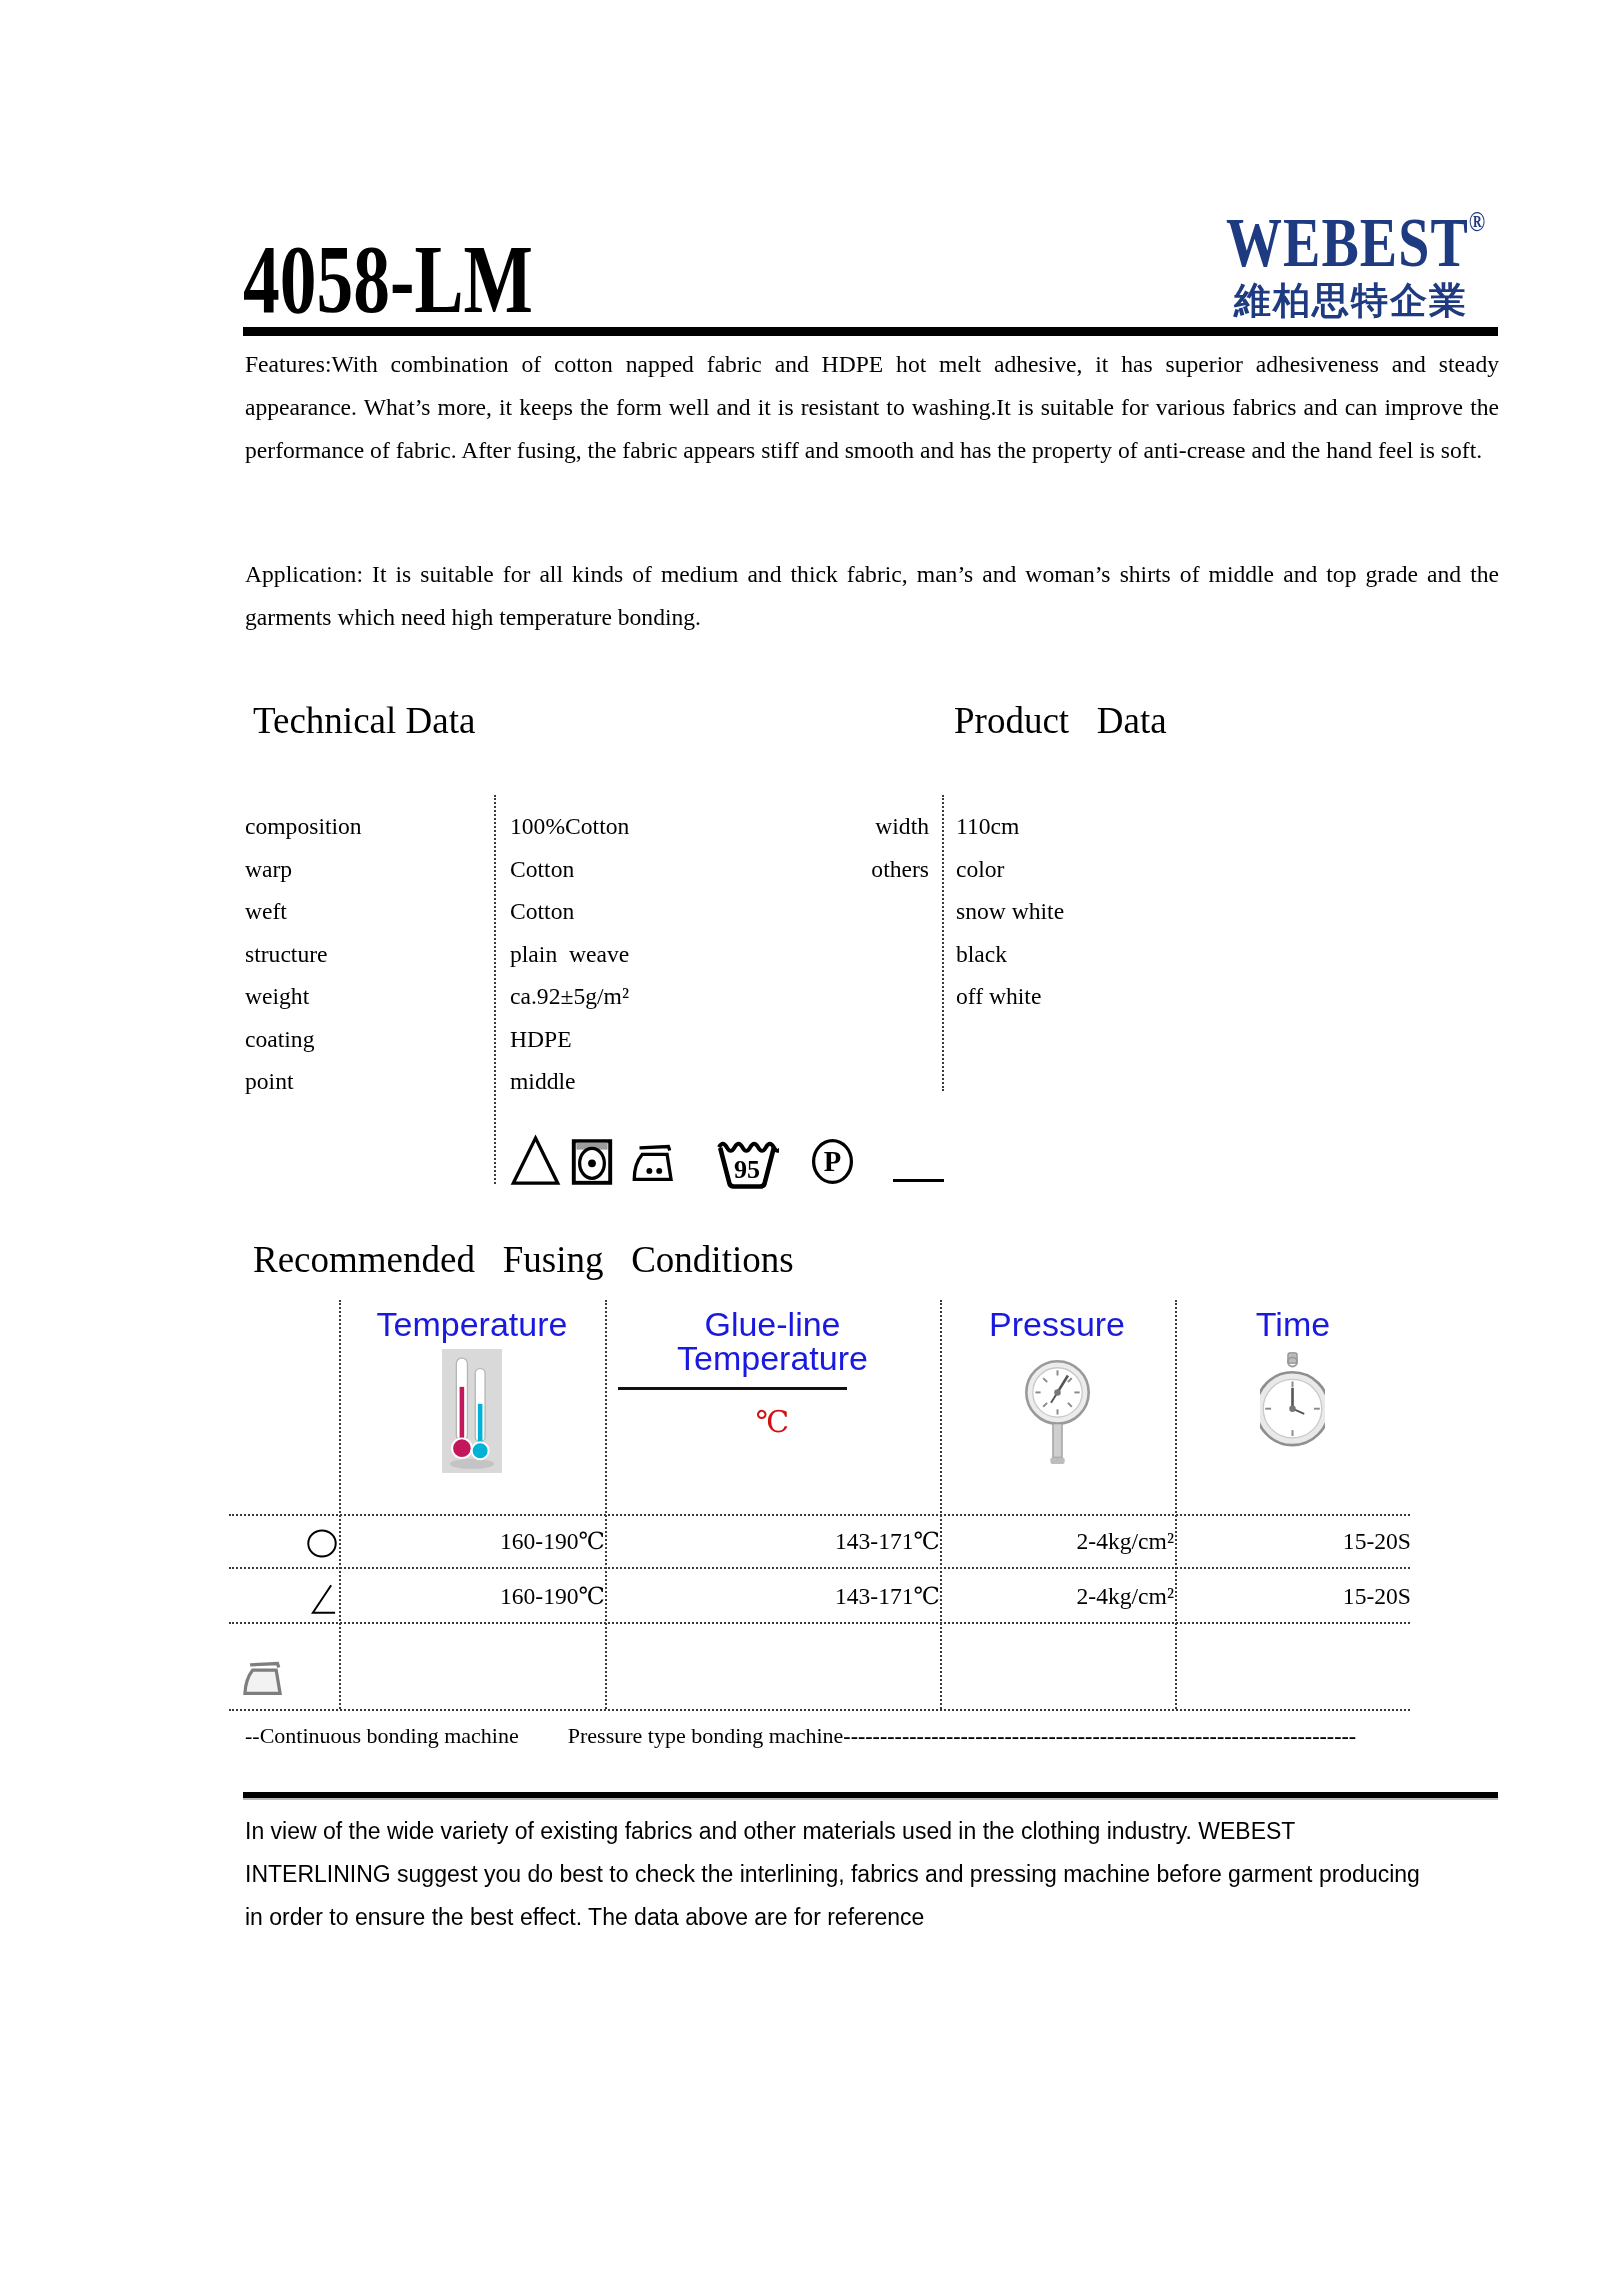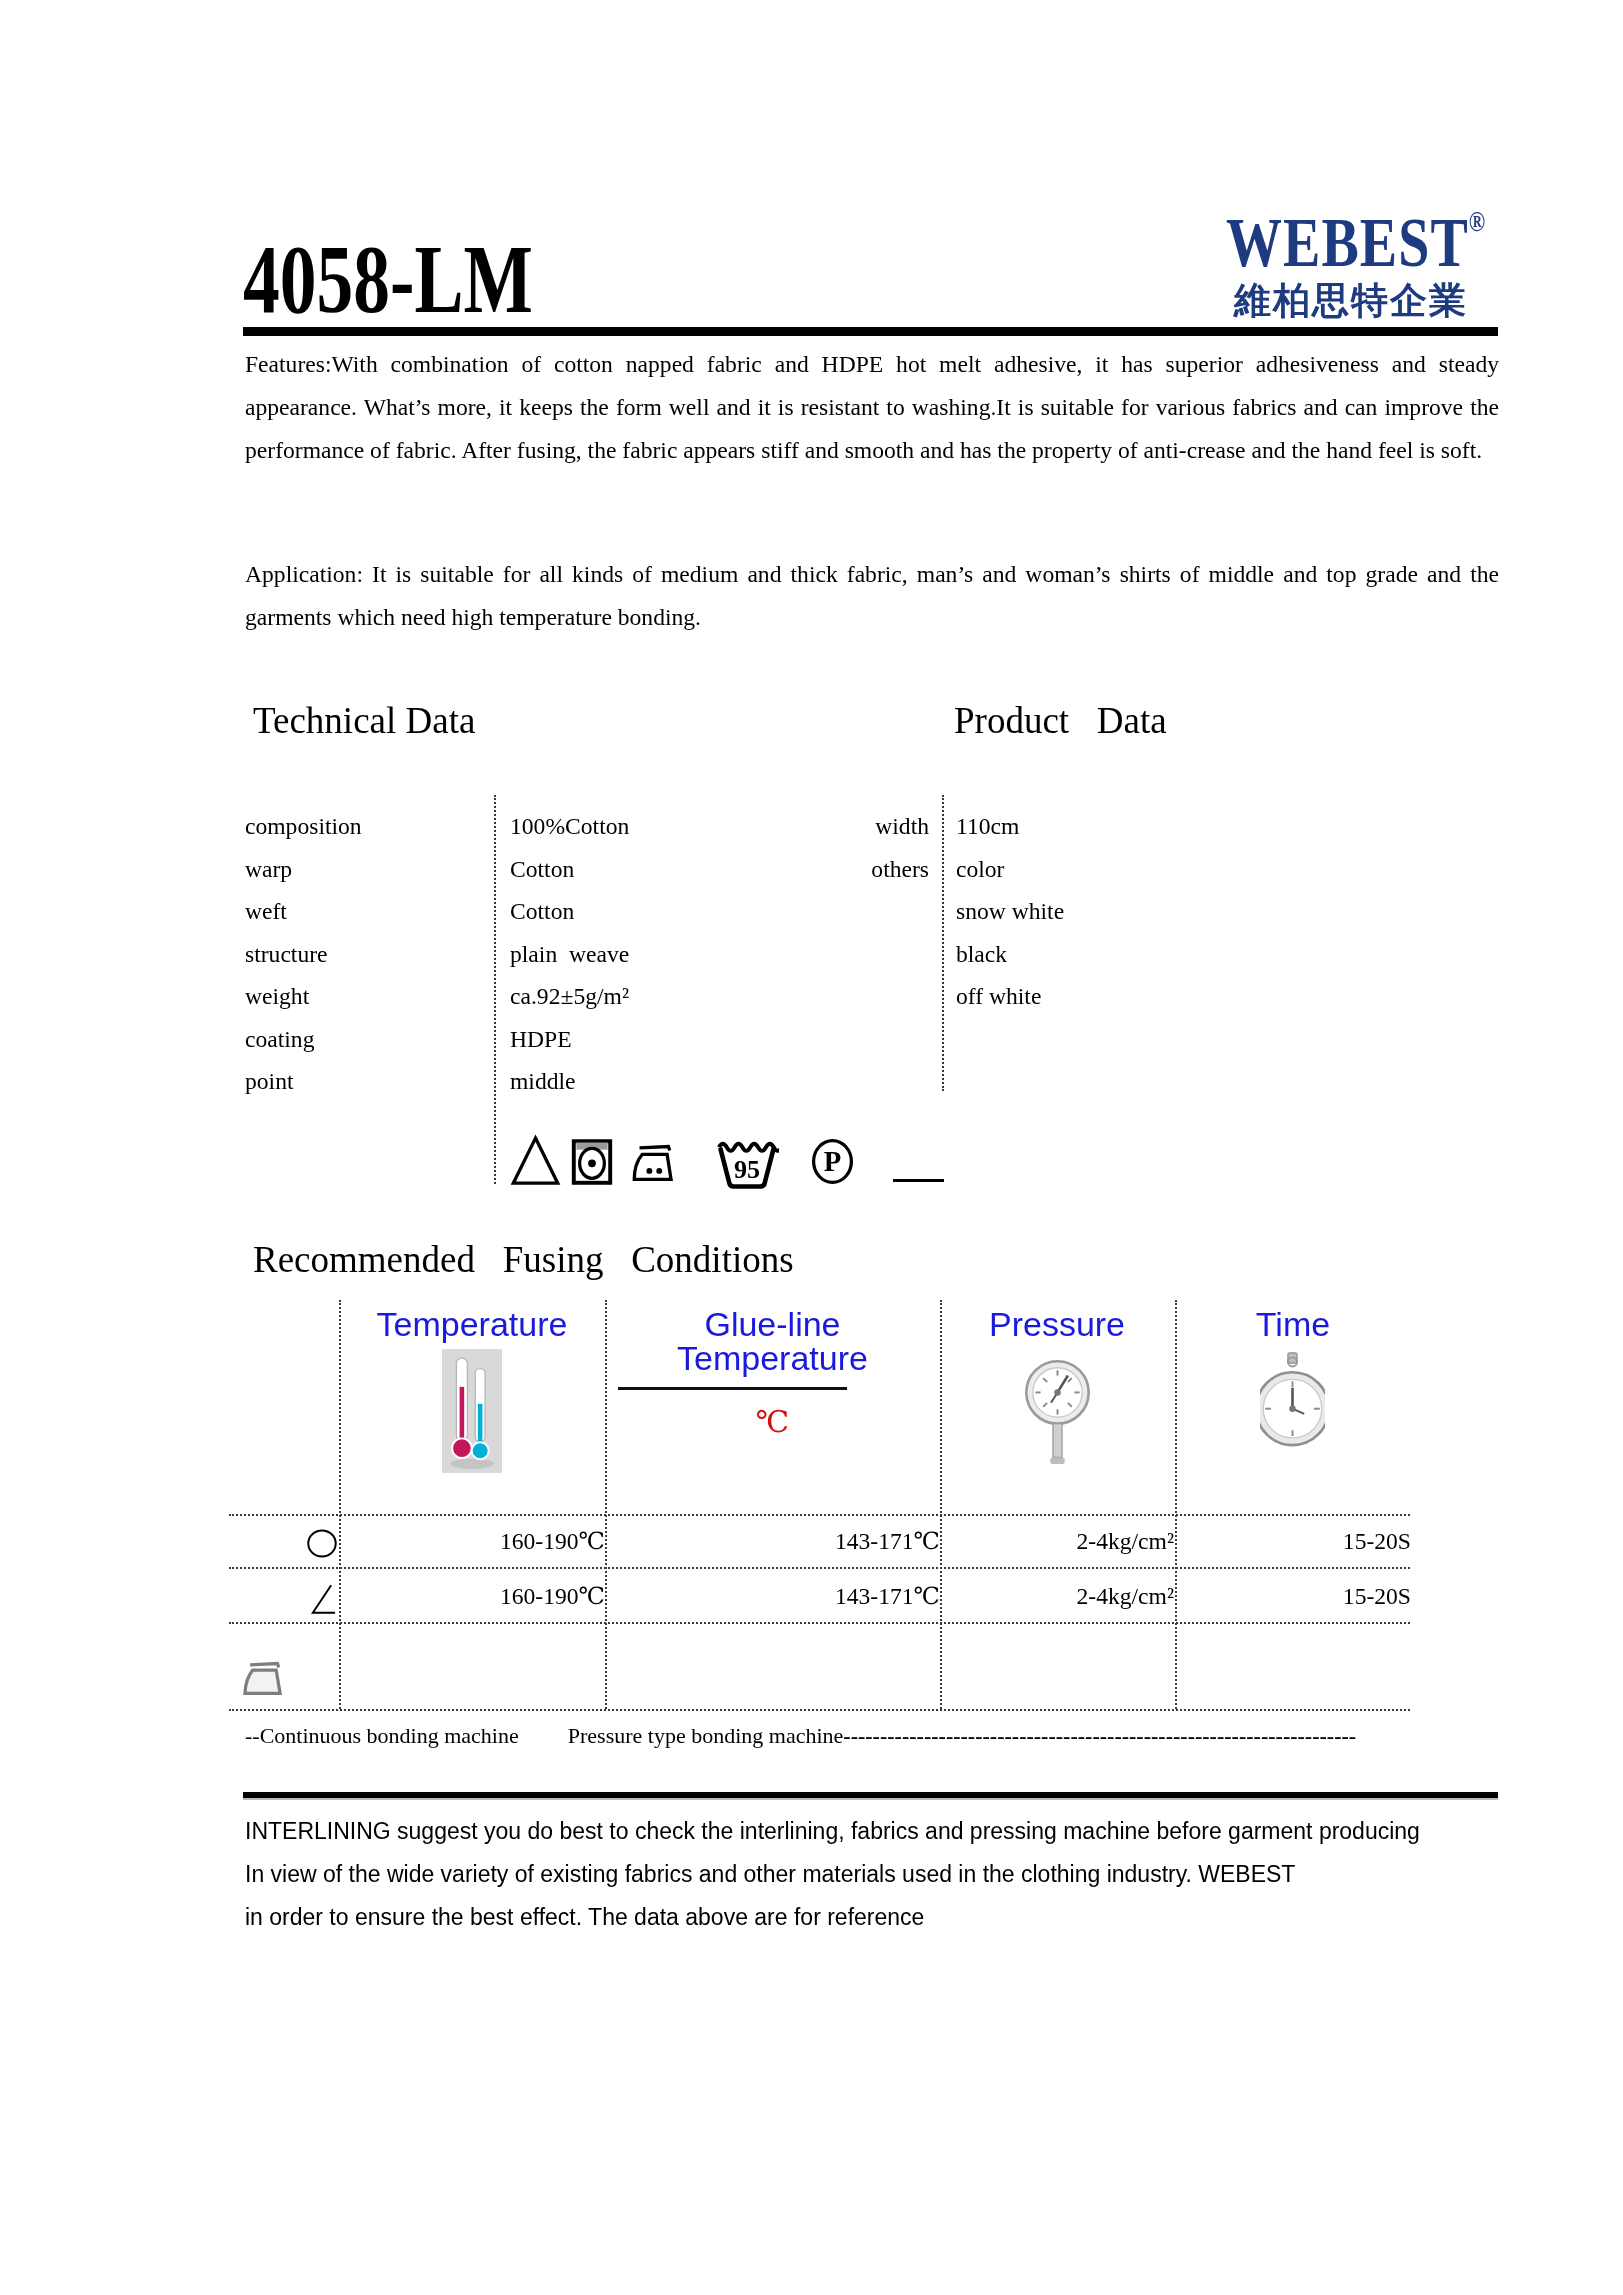--- a/index.html
+++ b/index.html
@@ -256,19 +256,19 @@
     <svg class="icon-iron-row" width="43" height="41" viewBox="0 0 66 62">
       <path d="M14 10 L56 8 L58 14" fill="none" stroke="#7e7e7e" stroke-width="5"></path>
       <path d="M6 54 Q7 32 18 18 L54 18 L60 54 Z" fill="#f2f2f2" stroke="#7e7e7e" stroke-width="5"></path>
     </svg>
   </div>
 
   <div class="legend"><span>--Continuous bonding machine</span><span class="legend-gap"></span><span>Pressure type bonding machine</span><span class="legend-dashes">----------------------------------------------------------------------</span></div>
 
   <div class="rule-bot"></div>
   <div class="footer">
+    <div>In view of the wide variety of existing fabrics and other materials used in the clothing industry. WEBEST</div>
     <div>INTERLINING suggest you do best to check the interlining, fabrics and pressing machine before garment producing</div>
-    <div>In view of the wide variety of existing fabrics and other materials used in the clothing industry. WEBEST</div>
     <div>in order to ensure the best effect. The data above are for reference</div>
   </div>
 
 </div>
 
 
 </body></html>

